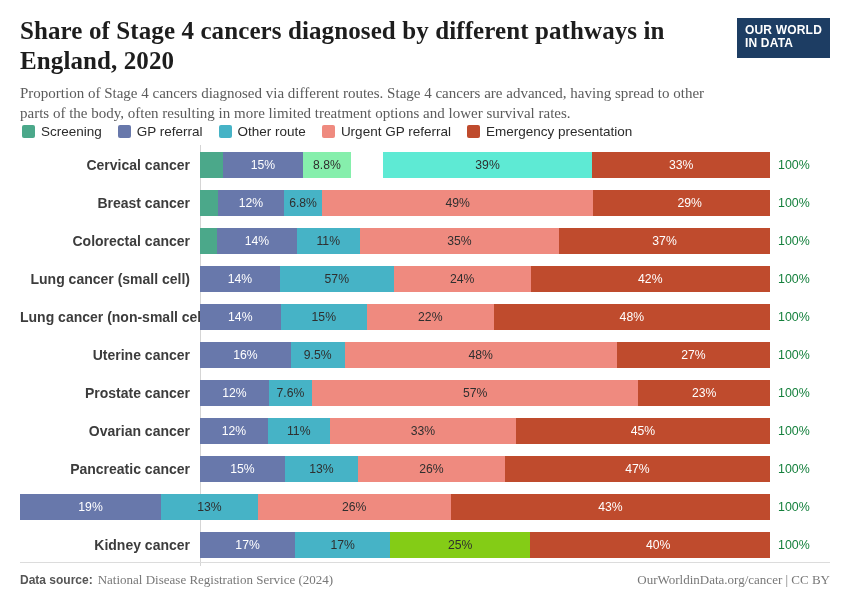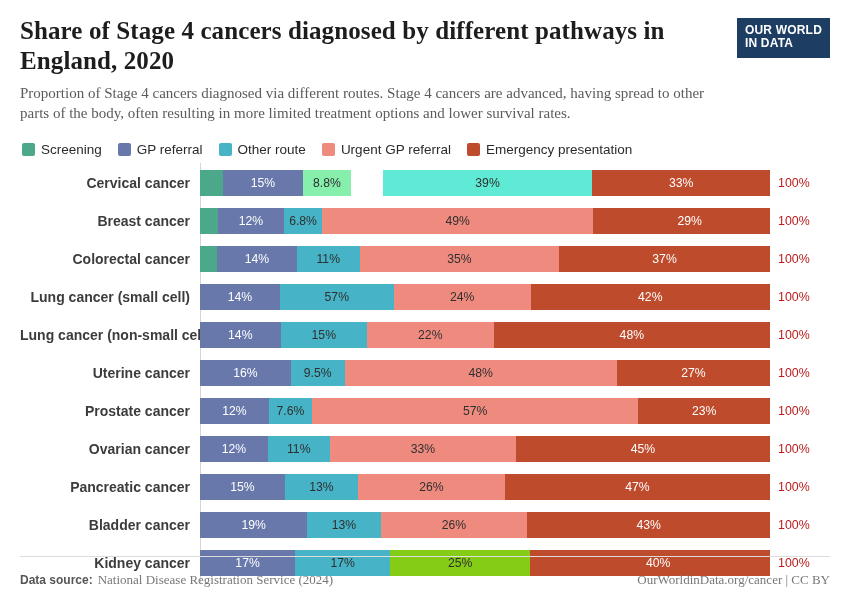--- a/index.html
+++ b/index.html
@@ -60,21 +60,20 @@
     flex: none;
     margin-top: 2px;
   }
   .owid-logo .l2 { display: block; }
 
   
   .legend {
     display: flex;
     align-items: center;
     gap: 16px;
-    margin-top: 18px;
     margin-left: 2px;
     flex-wrap: wrap;
   }
   .legend-item {
     display: flex;
     align-items: center;
     gap: 6px;
     font-size: 13.5px;
     color: #2b2b2b;
   }
@@ -122,40 +121,40 @@
     color: #ffffff;
     overflow: hidden;
     white-space: nowrap;
     box-sizing: border-box;
   }
   .seg.dark-text { color: #2f2f2f; }
   .row-total {
     width: 52px;
     padding-left: 8px;
     font-size: 12.4px;
-    color: #b91c1c;
+    color: #15803d;
     flex: none;
   }
   .axis-line {
     position: absolute;
     left: 180px;
     top: -4px;
     bottom: -4px;
     width: 1px;
     background: #d5d5d5;
   }
 
   
   .footer {
     position: absolute;
     left: 20px;
     right: 20px;
     bottom: 12px;
     border-top: 1px solid #dcdcdc;
-    padding-top: 15px;
+    padding-top: 9px;
     display: flex;
     justify-content: space-between;
     align-items: center;
     font-family: "Liberation Serif", serif;
     font-size: 13px;
     color: #787878;
   }
   .footer .src-label {
     font-weight: bold;
     color: #555555;
@@ -366,21 +365,20 @@
             <div class="seg dark-text" style="background: rgb(239, 138, 127); flex: 26 0 0px;">
               <span>26%</span>
             </div>
             <div class="seg" style="background: rgb(191, 75, 45); flex: 47 0 0px;">
               <span>47%</span>
             </div>
           </div>
           <div class="row-total">100%</div>
         </div>
         <div class="row">
-          <div class="row-label">Bladder cancer</div>
           <div class="bar-wrap">
             <div class="seg" style="background: rgb(104, 120, 171); flex: 19 0 0px;">
               <span>19%</span>
             </div>
             <div class="seg dark-text" style="background: rgb(70, 179, 198); flex: 13 0 0px;">
               <span>13%</span>
             </div>
             <div class="seg dark-text" style="background: rgb(239, 138, 127); flex: 26 0 0px;">
               <span>26%</span>
             </div>

